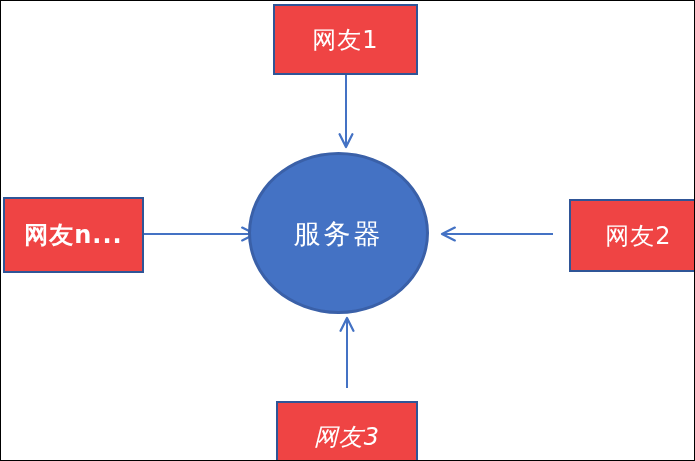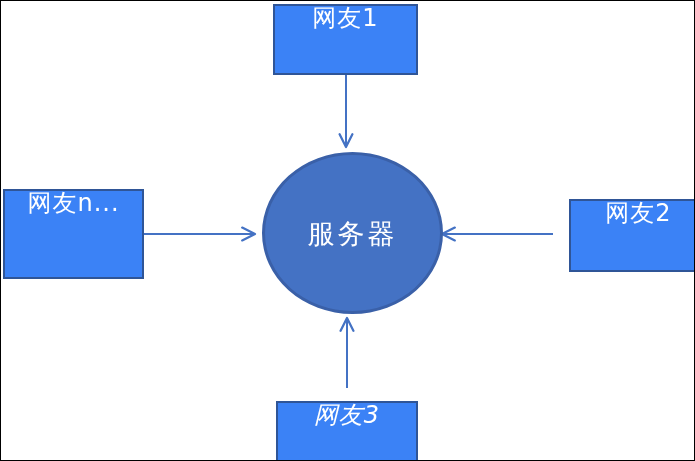--- a/index.html
+++ b/index.html
@@ -13,24 +13,24 @@
     width: 695px;
     height: 461px;
     box-sizing: border-box;
     border: 1px solid #000000;
     background: #ffffff;
     overflow: hidden;
   }
   .node-rect {
     position: absolute;
     box-sizing: border-box;
-    background: #3b82f6;
+    background: #ef4444;
     border: 2px solid #2F5597;
     display: flex;
-    align-items: flex-start;
+    align-items: center;
     justify-content: center;
   }
   .node-ellipse {
     position: absolute;
     box-sizing: border-box;
     background: #4472C4;
     border: 3px solid #3A60A8;
     border-radius: 50%;
     display: flex;
     align-items: center;
@@ -41,24 +41,24 @@
     font-size: 24px;
     line-height: 1;
     white-space: nowrap;
     letter-spacing: 1px;
   }
   .node-ellipse .node-label {
     font-size: 27px;
     letter-spacing: 3px;
   }
   .rect-top    { left: 272px; top: 3px;   width: 145px; height: 71px; }
-  .rect-left   { left: 2px;   top: 188px; width: 141px; height: 90px; }
+  .rect-left   { left: 2px;   top: 196px; width: 141px; height: 76px; font-weight: bold; }
   .rect-right  { left: 568px; top: 198px; width: 139px; height: 73px; }
   .rect-bottom { left: 275px; top: 400px; width: 142px; height: 71px; font-style: italic; }
-  .ellipse-center { left: 261px; top: 151px; width: 181px; height: 162px; }
+  .ellipse-center { left: 247px; top: 151px; width: 181px; height: 162px; }
   .arrow-layer {
     position: absolute;
     left: 0; top: 0;
     width: 695px;
     height: 461px;
     pointer-events: none;
   }
 </style>
 </head>
 <body>

